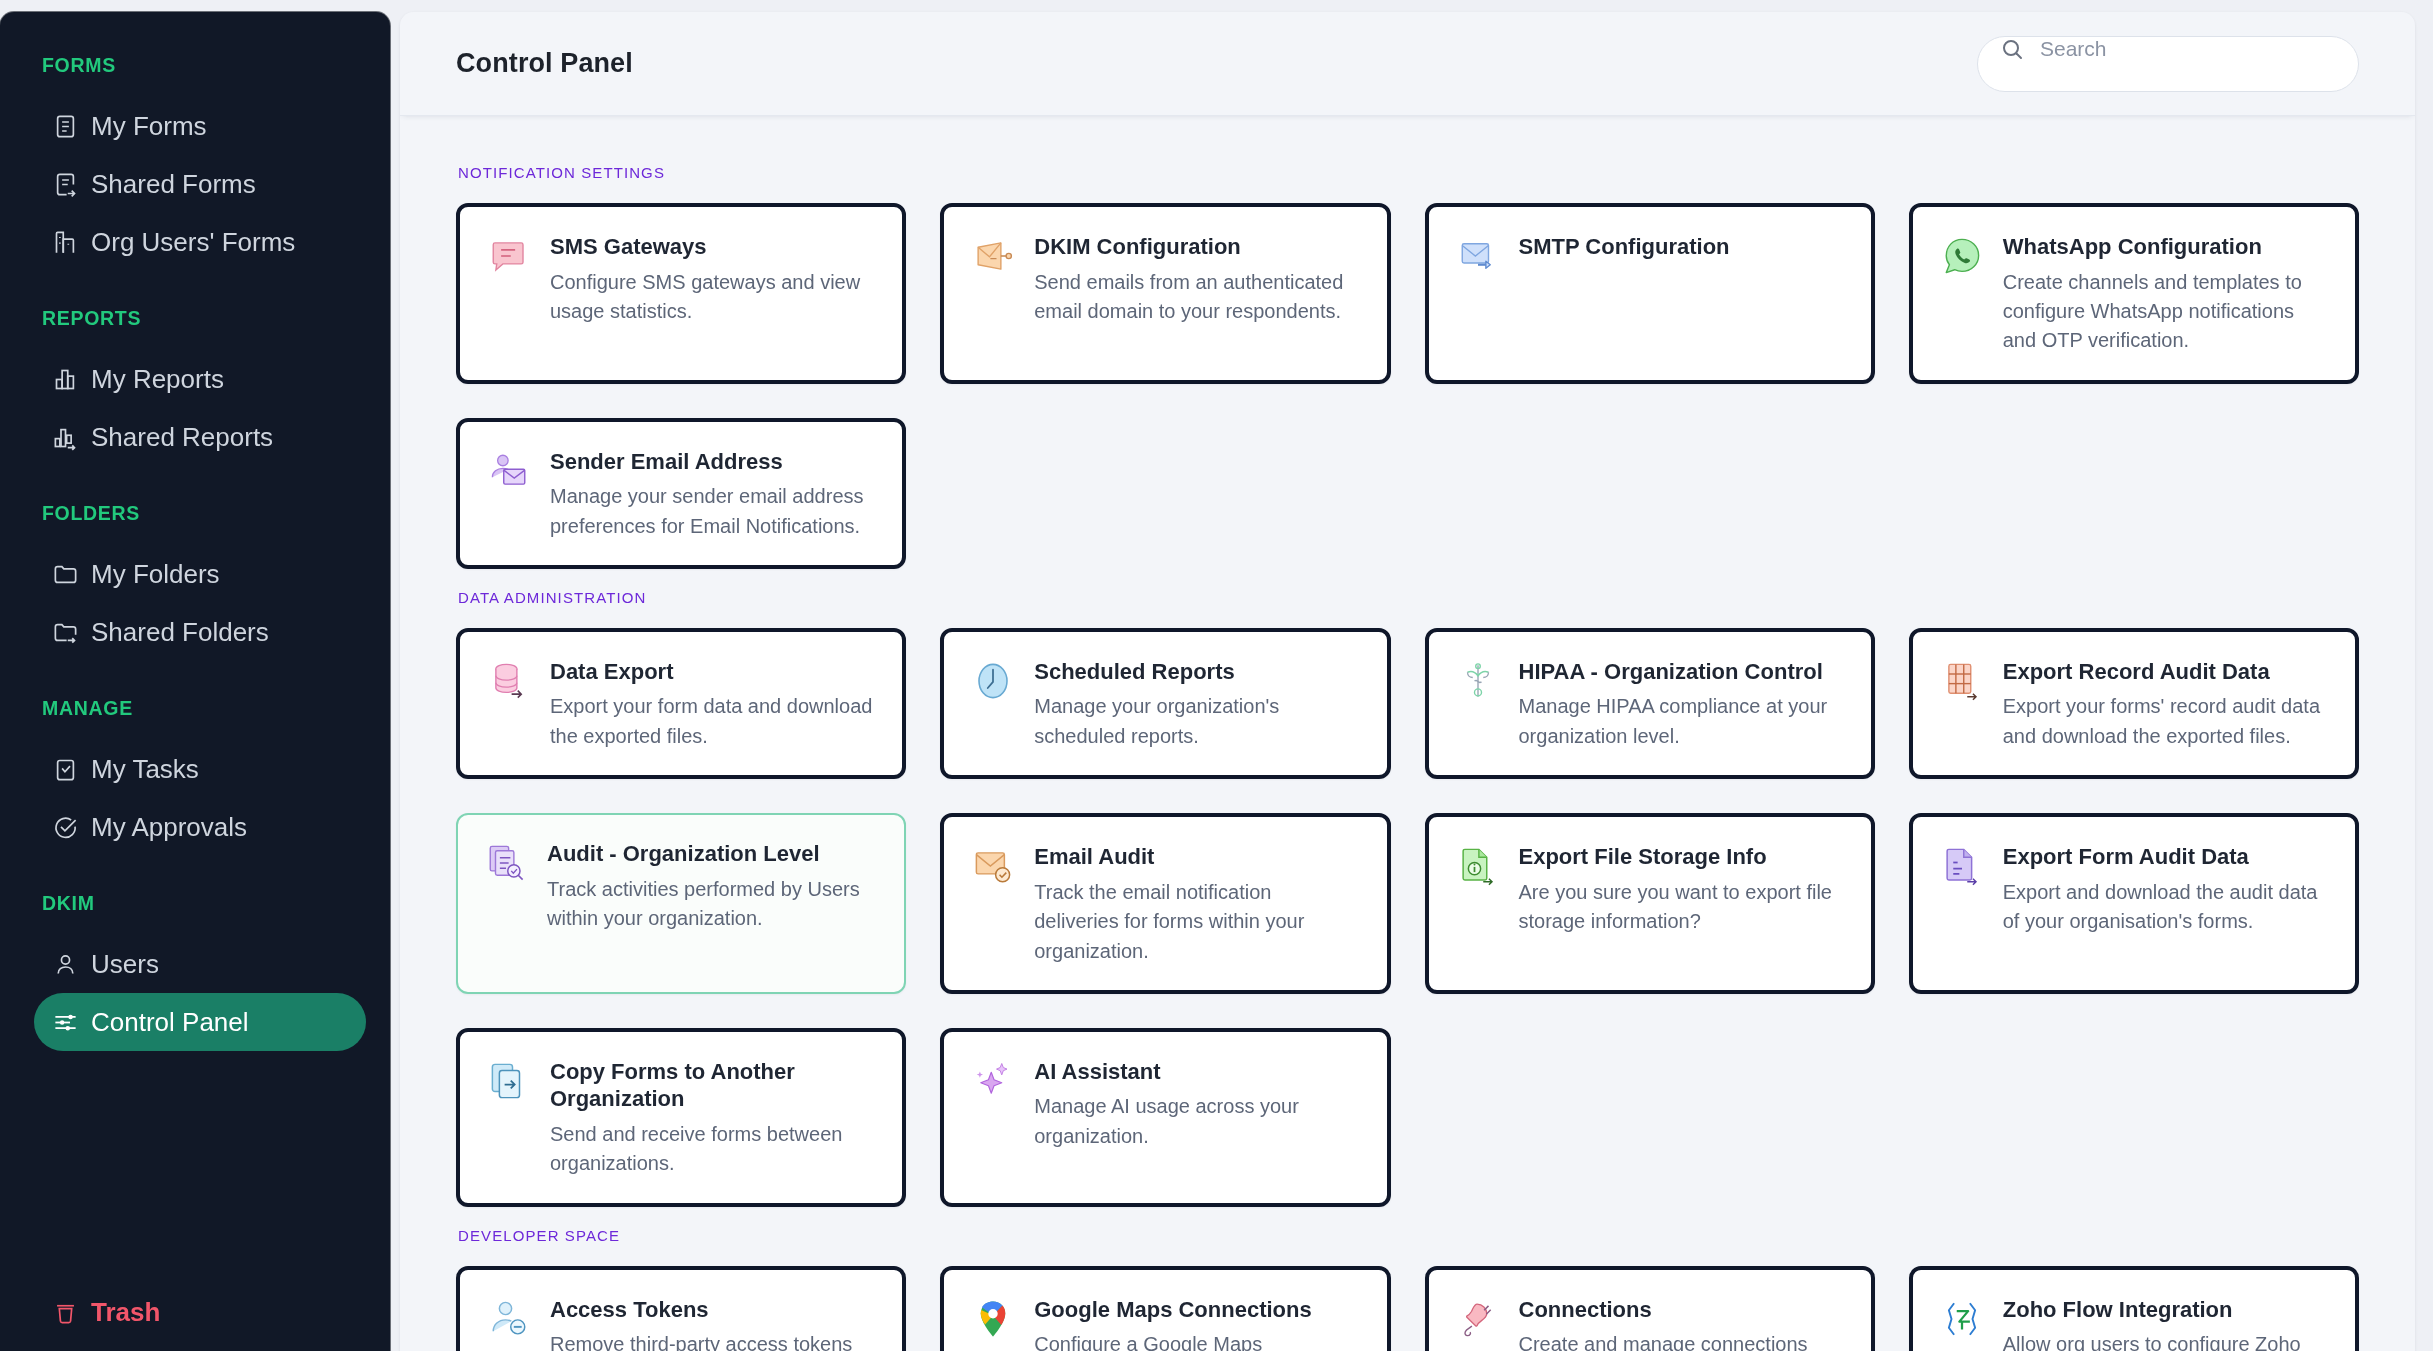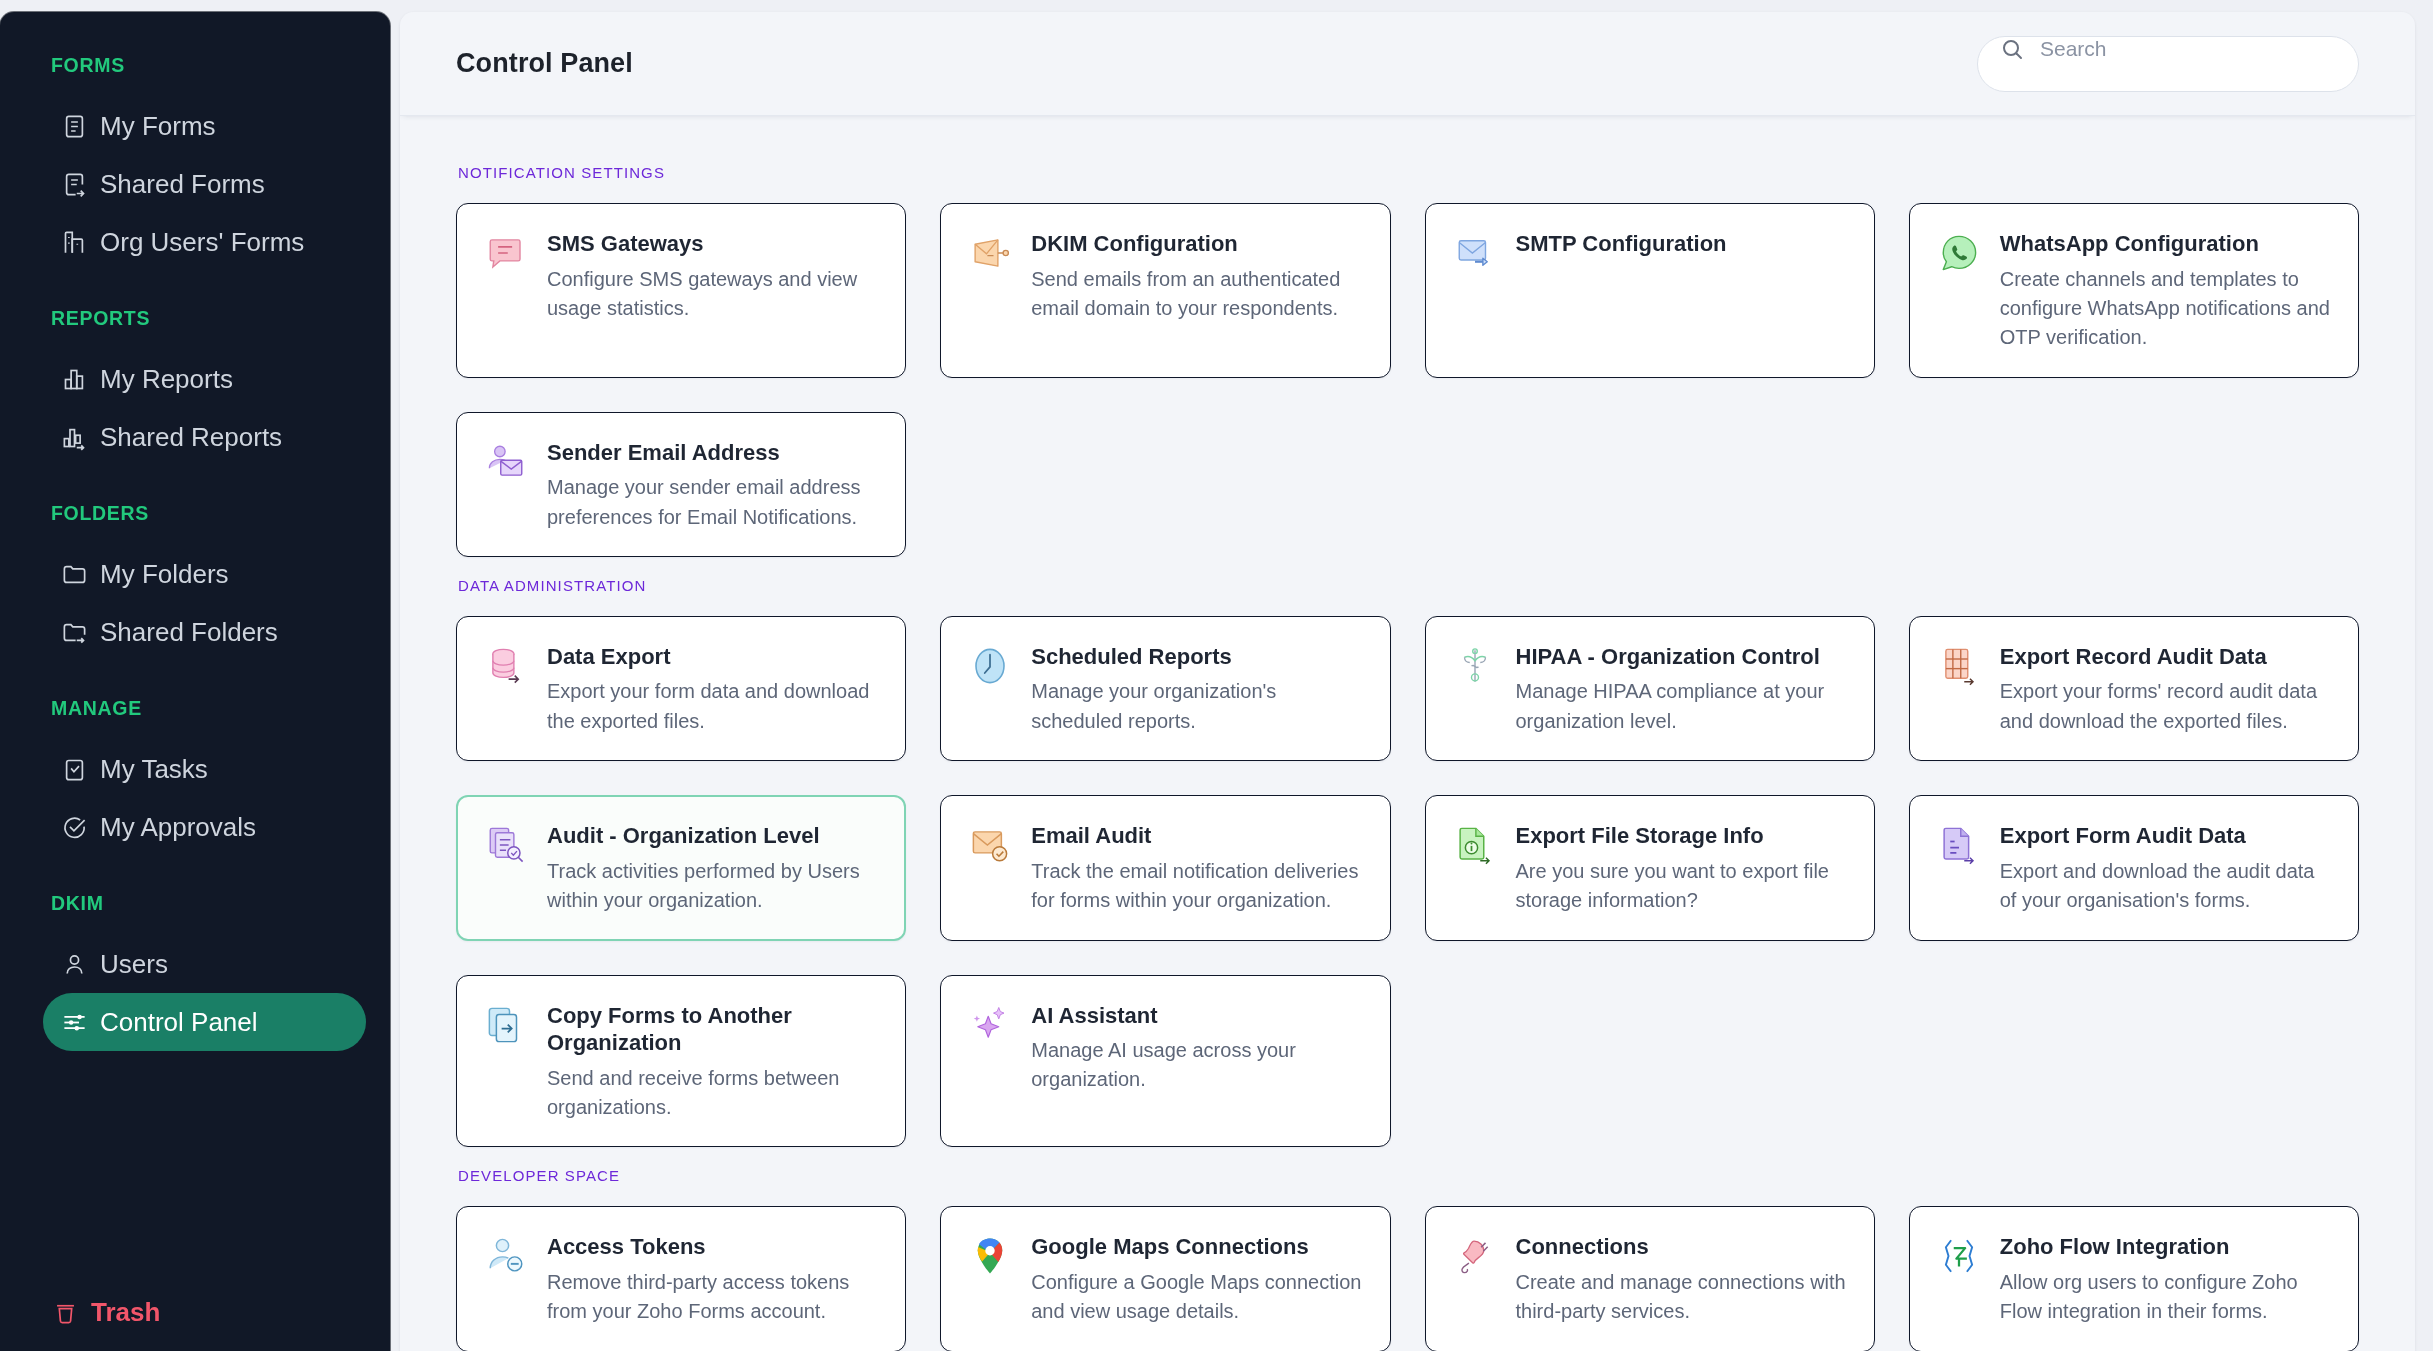--- a/index.html
+++ b/index.html
@@ -30,21 +30,21 @@
   }
   .nav-scroll { padding: 42px 0 0 0; }
   .nav-group-label {
     color: #22c97d;
     font-size: 19.5px;
     font-weight: 700;
     letter-spacing: .7px;
     padding: 0 0 0 42px;
     margin-bottom: 20px;
   }
-  .nav-group { margin-bottom: 36px; padding-left: 9px; }
+  .nav-group { margin-bottom: 36px; }
   .nav-item {
     display: flex;
     align-items: center;
     gap: 12px;
     height: 58px;
     margin: 0 24px 0 34px;
     padding: 0 18px;
     border-radius: 30px;
     color: #cfd5de;
     font-size: 26px;
@@ -124,21 +124,21 @@
     margin: 20px 0 22px 2px;
   }
   .grid {
     display: grid;
     grid-template-columns: repeat(4, 1fr);
     gap: 34px;
   }
   .card {
     background: #ffffff;
     border-radius: 12px;
-    border: 1px solid #0f172a;
+    border: 4px solid #0f172a;
     min-height: 143px;
     padding: 26px 26px 24px 28px;
     display: flex;
     gap: 20px;
     cursor: pointer;
     box-shadow: 0 1px 2px rgba(35,45,65,.05);
   }
   .card.selected {
     border: 2px solid #7fd4b4;
     background: #fafdfb;

